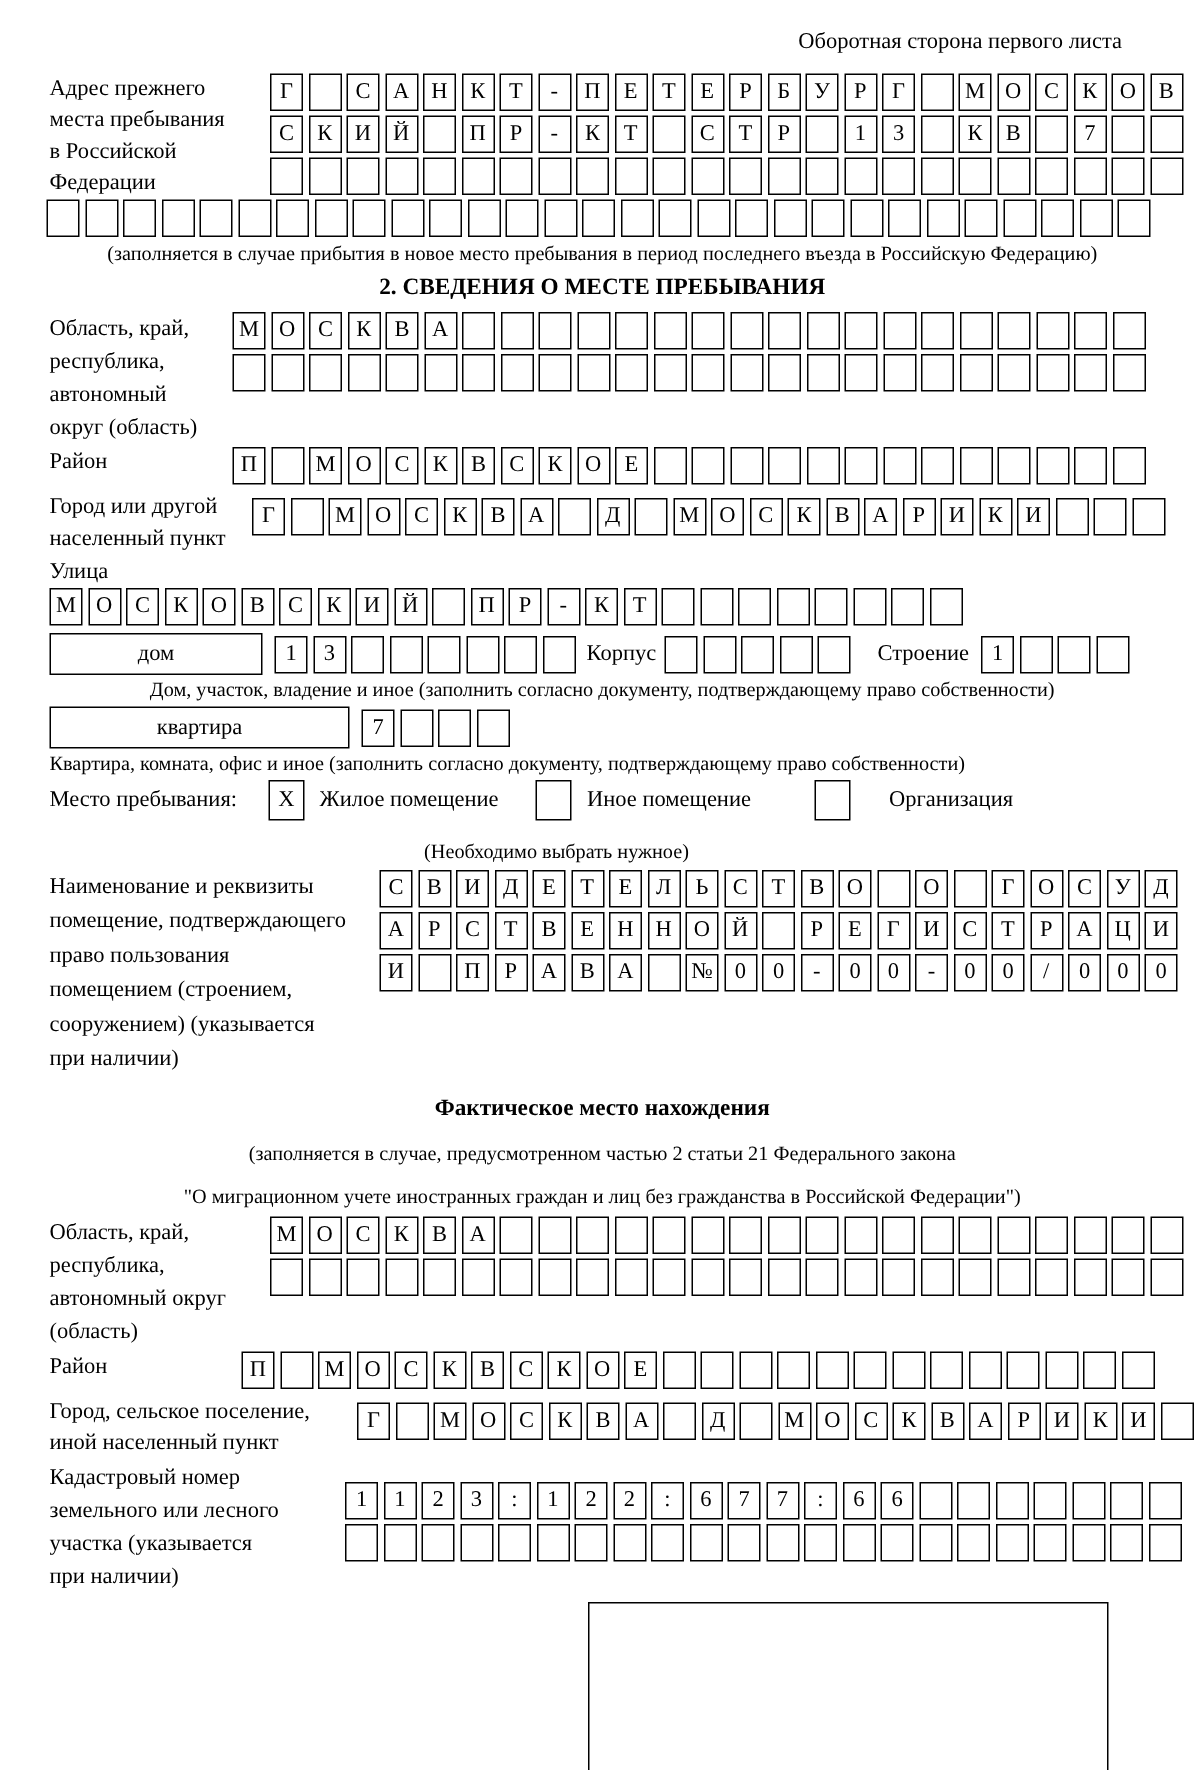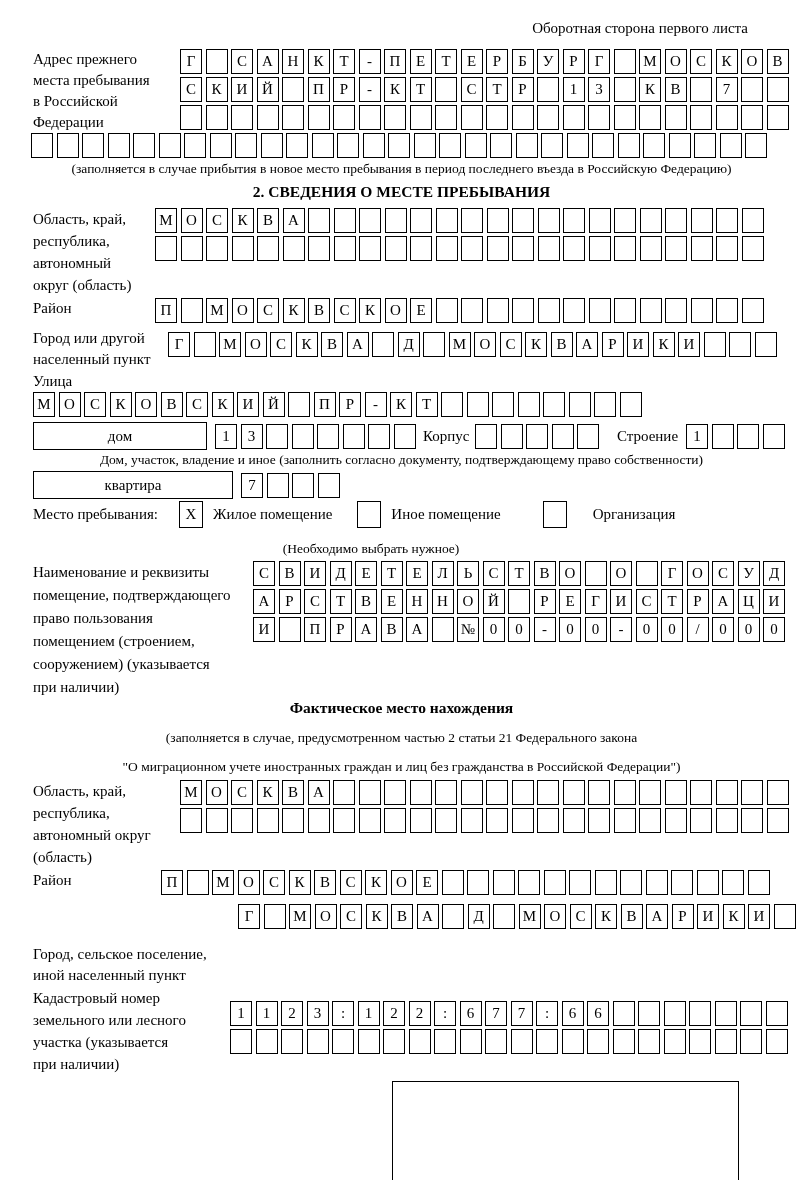--- a/index.html
+++ b/index.html
@@ -330,21 +330,21 @@
         <span class="cell"></span>
         <span class="cell"></span>
         <span class="cell"></span>
         <span class="cell"></span>
         <span class="cell"></span>
         <span class="cell"></span>
       </div>
   </div>
 
   <div class="inline-row mt2">
-    <div class="labelbox" style="width:174px;">дом</div>
+    <div class="labelbox" style="width:142px;">дом</div>
     <div class="cellrow" style="margin:0 0 0 8px;">
         <span class="cell">1</span>
         <span class="cell">3</span>
         <span class="cell"></span>
         <span class="cell"></span>
         <span class="cell"></span>
         <span class="cell"></span>
         <span class="cell"></span>
         <span class="cell"></span>
       </div>
@@ -368,20 +368,21 @@
 
   <div class="inline-row mt2">
     <div class="labelbox" style="width:200px;">квартира</div>
     <div class="cellrow" style="margin:0 0 0 8px;">
         <span class="cell">7</span>
         <span class="cell"></span>
         <span class="cell"></span>
         <span class="cell"></span>
       </div>
   </div>
+  <div class="caption" style="text-align:left;">Квартира, комната, офис и иное (заполнить согласно документу, подтверждающему право собственности)</div>
 
   <div class="inline-row mt2">
     <div class="inline-lbl" style="width:146px;">Место пребывания:</div>
     <span class="chkbox">X</span>
     <span class="inline-lbl" style="margin-left:10px;">Жилое помещение</span>
     <span class="chkbox" style="margin-left:25px;"></span>
     <span class="inline-lbl" style="margin-left:10px;">Иное помещение</span>
     <span class="chkbox" style="margin-left:42px;"></span>
     <span class="inline-lbl" style="margin-left:26px;">Организация</span>
   </div>
@@ -462,21 +463,21 @@
           <span class="cell">0</span>
           <span class="cell">0</span>
           <span class="cell">/</span>
           <span class="cell">0</span>
           <span class="cell">0</span>
           <span class="cell">0</span>
         </div>
     </div>
   </div>
 
-  <div class="sec-title" style="margin-top:0;">Фактическое место нахождения</div>
+  <div class="sec-title" style="margin-top:12px;">Фактическое место нахождения</div>
   <div class="note-center">(заполняется в случае, предусмотренном частью 2 статьи 21 Федерального закона</div>
   <div class="note-center" style="margin-bottom:5px;">"О миграционном учете иностранных граждан и лиц без гражданства в Российской Федерации")</div>
 
   <div class="frow">
     <div class="lbl" style="width:147px;line-height:22px;">
       <div>Область, край,</div>
       <div>республика,</div>
       <div>автономный округ</div>
       <div>(область)</div>
     </div>
@@ -560,21 +561,21 @@
         <span class="cell"></span>
         <span class="cell"></span>
         <span class="cell"></span>
         <span class="cell"></span>
         <span class="cell"></span>
         <span class="cell"></span>
       </div>
   </div>
 
   <div class="frow" style="margin-top:2px;">
-    <div class="lbl" style="width:205px;margin-top:44px;">
+    <div class="lbl" style="width:205px;">
       <div>Город, сельское поселение,</div>
       <div>иной населенный пункт</div>
     </div>
     <div class="cellrow" style="margin-top:4px;">
         <span class="cell">Г</span>
         <span class="cell"></span>
         <span class="cell">М</span>
         <span class="cell">О</span>
         <span class="cell">С</span>
         <span class="cell">К</span>

